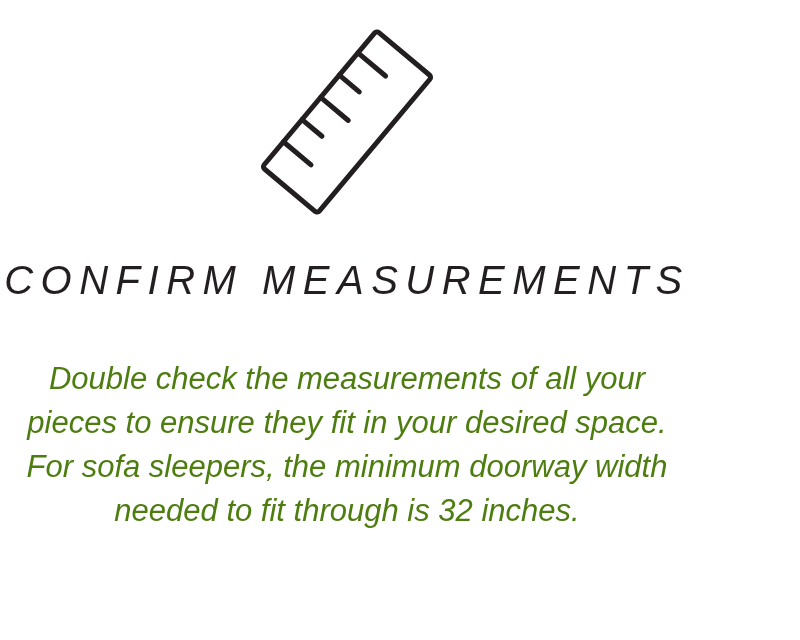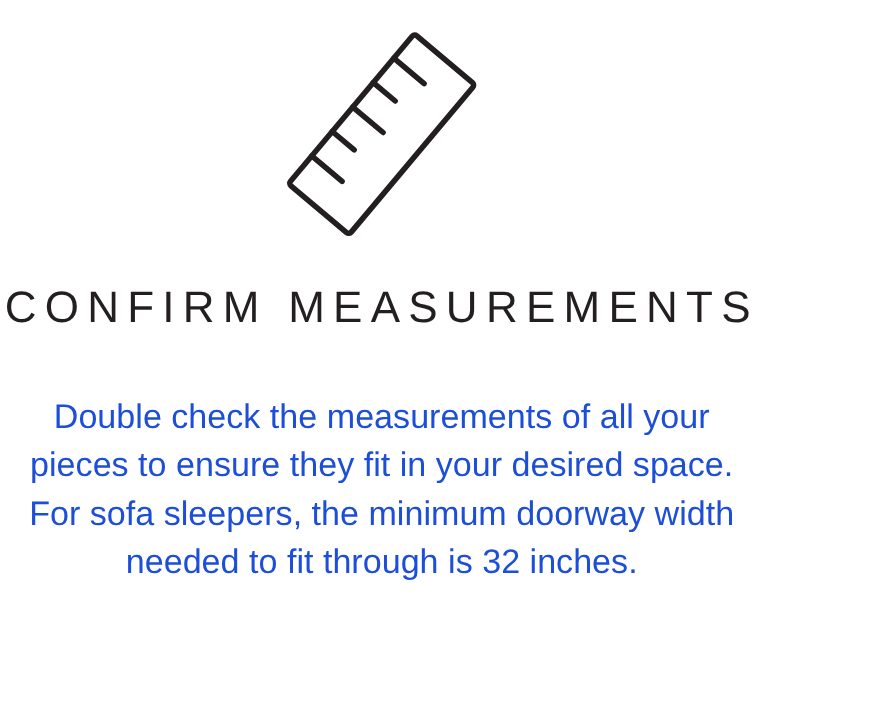--- a/index.html
+++ b/index.html
@@ -16,20 +16,21 @@
   }
   .card {
     width: 694px;
     height: 640px;
     box-sizing: border-box;
     display: flex;
     flex-direction: column;
     align-items: center;
     justify-content: flex-start;
     padding: 18px 24px 0 24px;
+    font-style: italic;
   }
   .icon-wrap {
     width: 260px;
     height: 200px;
     display: flex;
     align-items: center;
     justify-content: center;
     margin-top: 4px;
   }
   .icon-wrap svg {
@@ -43,21 +44,21 @@
     letter-spacing: 7.5px;
     text-align: center;
     color: #231f20;
     white-space: nowrap;
   }
   .body-copy {
     margin-top: 28px;
     font-size: 31px;
     line-height: 1.42;
     text-align: center;
-    color: #1d4ed8;
+    color: #4d7c0f;
     max-width: 700px;
     font-weight: 400;
   }
 </style>
 </head>
 <body>
 
 <div class="card">
 
   <div class="icon-wrap">

